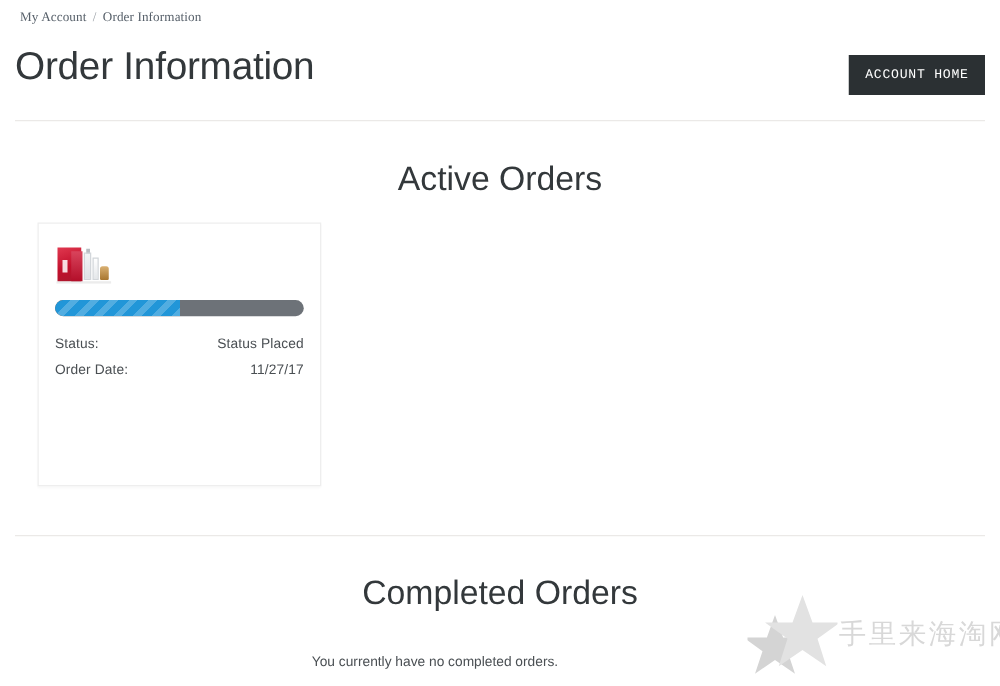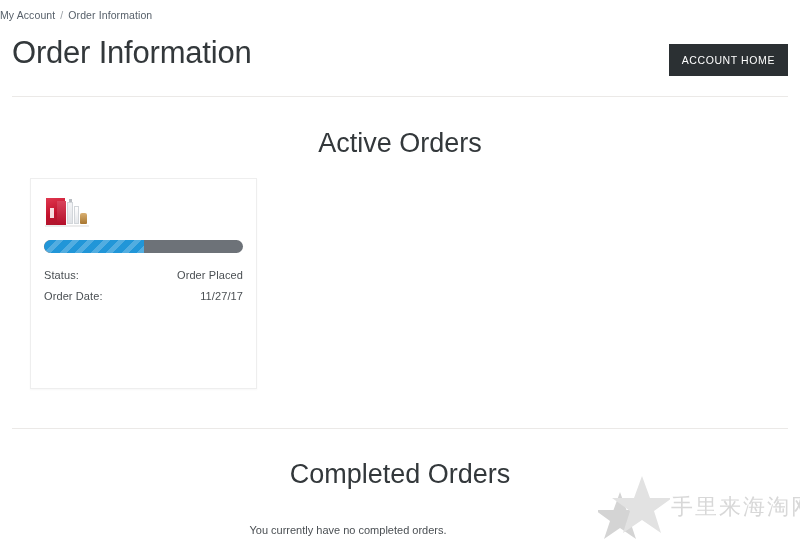--- a/index.html
+++ b/index.html
@@ -13,26 +13,27 @@
     position: relative;
     overflow: hidden;
     font-family: "Liberation Sans", sans-serif;
     color: #3b3f42;
     -webkit-font-smoothing: antialiased;
   }
 
   
   .breadcrumb {
     position: absolute;
-    left: 0;
+    left: 16px;
     top: 9px;
     font-size: 10.5px;
     color: #57606a;
     letter-spacing: 0.1px;
     white-space: nowrap;
+    font-family: Liberation Serif, serif;
   }
   .breadcrumb a {
     color: #57606a;
     text-decoration: none;
   }
   .breadcrumb .sep {
     color: #9aa0a6;
     margin: 0 5px;
   }
 
@@ -58,21 +59,21 @@
     position: absolute;
     right: 12px;
     top: 12px;
     display: flex;
     gap: 6px;
   }
   .btn {
     background: #2b3033;
     color: #ffffff;
     border: none;
-    font-family: Liberation Sans, sans-serif;
+    font-family: Liberation Mono, monospace;
     font-size: 10.5px;
     letter-spacing: 0.6px;
     padding: 10px 13px 10px 13px;
     line-height: 12px;
     cursor: pointer;
     border-radius: 0;
   }
 
   
   .divider {
@@ -296,21 +297,21 @@
     </span>
   </div>
 
   <div class="progress-track" style="background: rgb(109, 114, 120);">
     <div class="progress-fill" id="progress-fill" style="width: 50%; background-color: rgb(33, 150, 216);"></div>
   </div>
 
   <div class="detail-rows">
     <div class="detail-row">
       <span class="detail-label">Status:</span>
-      <span class="detail-value">Order Placed</span>
+      <span class="detail-value">Status Placed</span>
     </div>
     <div class="detail-row">
       <span class="detail-label">Order Date:</span>
       <span class="detail-value">11/27/17</span>
     </div>
   </div>
 </div>
 
 <div class="divider divider-mid"></div>
 

